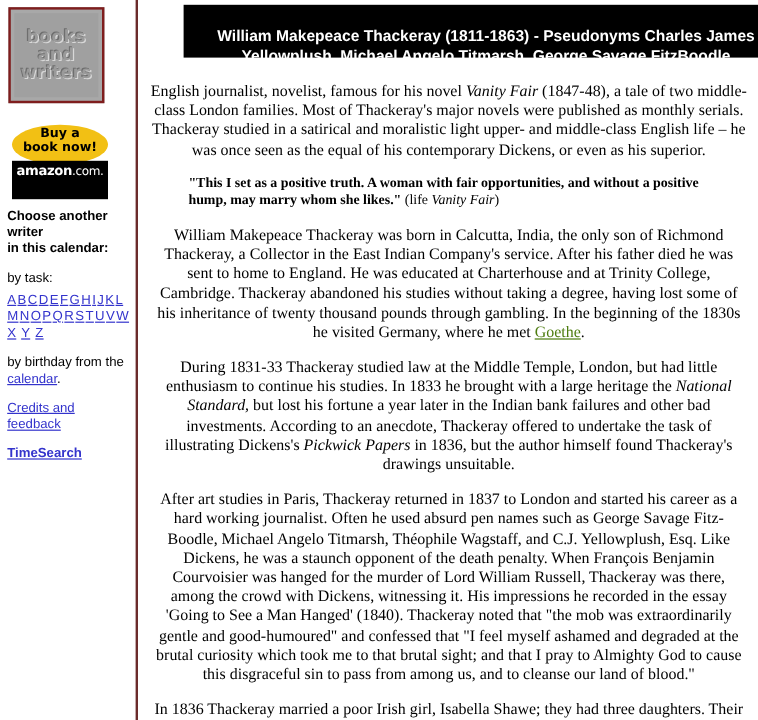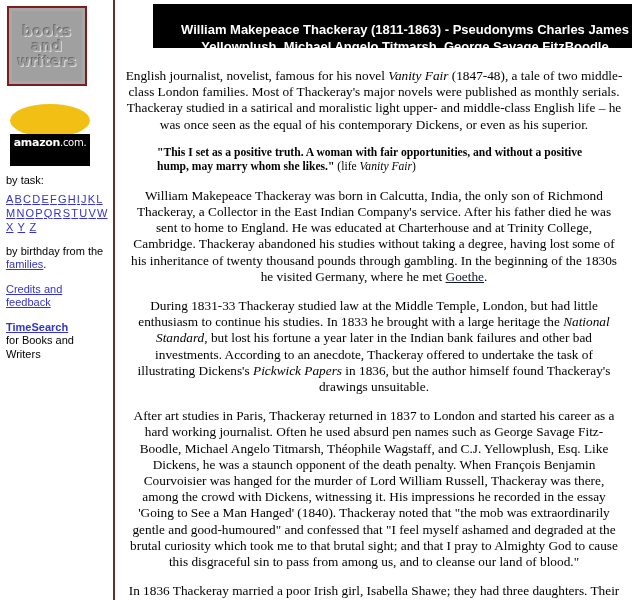--- a/index.html
+++ b/index.html
@@ -184,21 +184,21 @@
     width: 498px;
   }
   .para {
     font-size: 13.3px;
     line-height: 16.2px;
     margin: 0 0 13px 0;
     text-align: center;
   }
   .para i { font-style: italic; }
   .para a {
-    color: #0f172a;
+    color: #4d7c0f;
     text-decoration: underline;
   }
   .quote {
     margin: 0 0 13px 0;
     padding-left: 32px;
     padding-right: 18px;
     font-size: 11.6px;
     font-weight: bold;
     line-height: 14.5px;
   }
@@ -217,57 +217,64 @@
     <div class="logo-box">
       <div class="logo-inner">
         <div class="logo-line">books</div>
         <div class="logo-line">and</div>
         <div class="logo-line">writers</div>
       </div>
     </div>
 
     <div class="amazon-box">
       <div class="amazon-oval"></div>
+      <div class="amazon-oval-text">
+        <div>Buy a</div>
+        <div>book now!</div>
+      </div>
       <div class="amazon-bar"><span>amazon</span><span class="dotcom">.com.</span></div>
     </div>
 
     <div class="side-text">
+      <div class="side-heading">
+        <div>Choose another writer</div>
+        <div>in this calendar:</div>
+      </div>
 
       <div class="side-block">by task:</div>
 
       <div class="alpha">
         <span>
           <a href="#">A</a><a href="#">B</a><a href="#">C</a><a href="#">D</a><a href="#">E</a><a href="#">F</a><a href="#">G</a><a href="#">H</a><a href="#">I</a><a href="#">J</a><a href="#">K</a><a href="#">L</a>
         </span><br>
         <span>
           <a href="#">M</a><a href="#">N</a><a href="#">O</a><a href="#">P</a><a href="#">Q</a><a href="#">R</a><a href="#">S</a><a href="#">T</a><a href="#">U</a><a href="#">V</a><a href="#">W</a>
         </span><br>
         <span>
           <a href="#">X</a> <a href="#">Y</a> <a href="#">Z</a>
         </span>
       </div>
 
       <div class="gap"></div>
 
       <div>
         <span>by birthday from the</span>
-        <a href="#">families</a>.
+        <a href="#">calendar</a>.
       </div>
 
       <div class="gap"></div>
 
       <div>
         <a href="#">Credits and feedback</a>
       </div>
 
       <div class="gap"></div>
 
       <div>
         <a href="#" class="bold">TimeSearch</a>
-        <div>for Books and Writers</div>
       </div>
     </div>
   </div>
 
   <div class="divider"></div>
 
   <div class="main">
 
     <div class="title-bar">
       <div class="title-text">William Makepeace Thackeray (1811-1863) - Pseudonyms Charles James Yellowplush, Michael Angelo Titmarsh, George Savage FitzBoodle</div>

